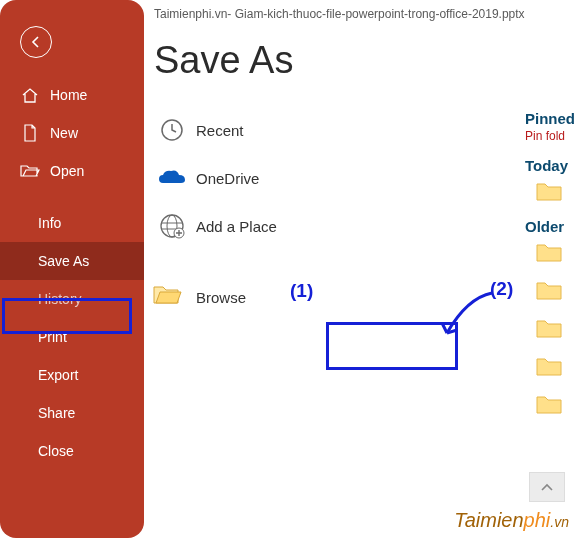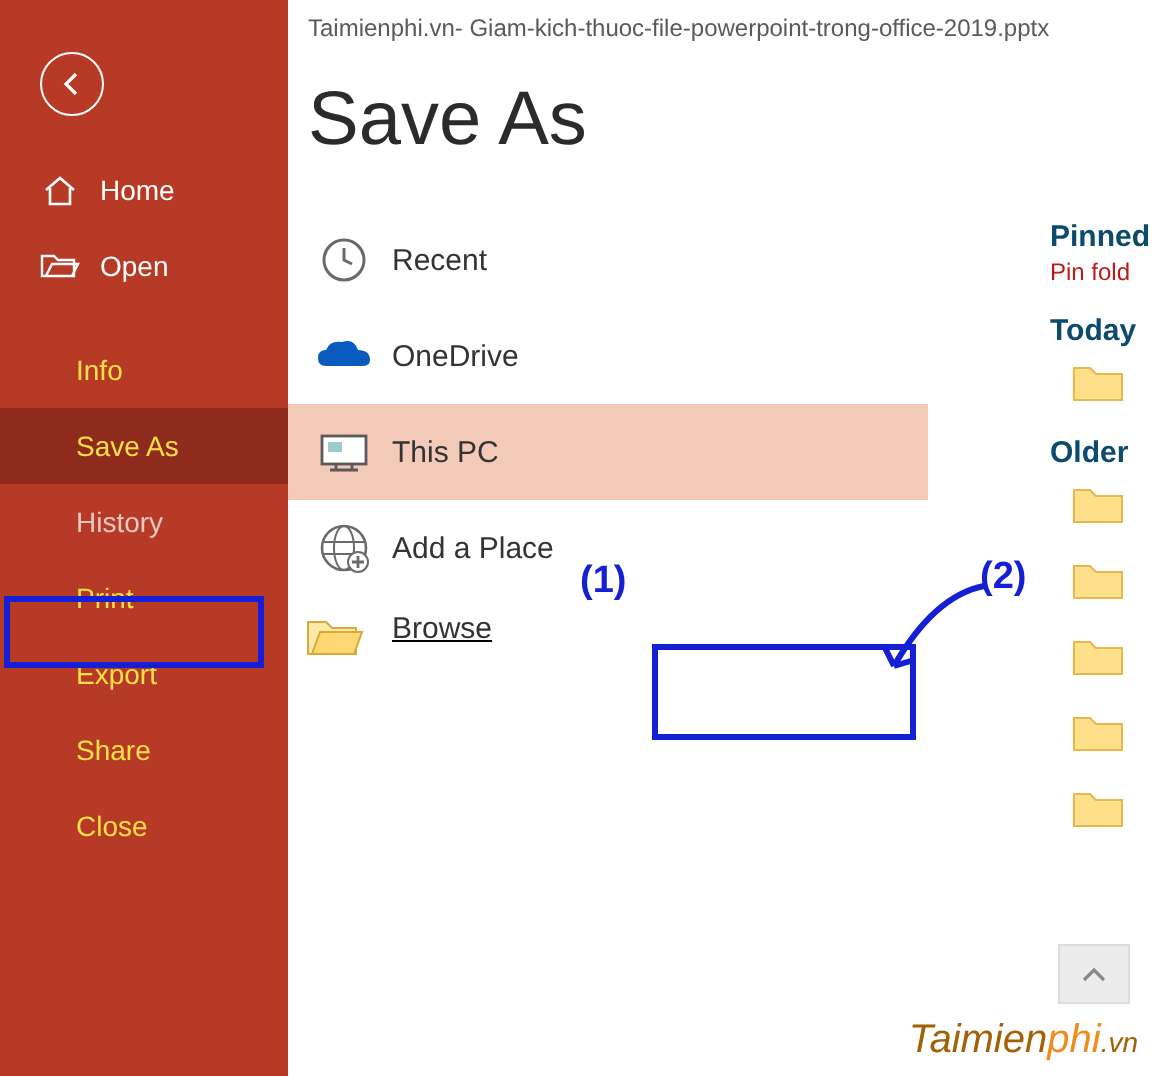--- a/index.html
+++ b/index.html
@@ -1,38 +1,38 @@
 <!DOCTYPE html>
 <html><head>
 <meta charset="utf-8">
 <style>
   * { box-sizing: border-box; margin: 0; padding: 0; font-family: "Segoe UI", Arial, sans-serif; }
   html, body { width: 577px; height: 538px; overflow: hidden; background: #fff; }
   .app { display: flex; width: 100%; height: 100%; position: relative; }
-  .sidebar { width: 144px; background: #b73a26; color: #fff; padding-top: 12px; position: relative; }
+  .sidebar { width: 144px; background: #b73a26; color: #fff; padding-top: 12px; position: relative; border-radius: 16px; }
   .back { width: 32px; height: 32px; border: 1.5px solid #fff; border-radius: 50%; margin: 14px 0 18px 20px; display: flex; align-items: center; justify-content: center; cursor: pointer; }
   .side-item { display: flex; align-items: center; padding: 10px 0 10px 20px; font-size: 14px; cursor: pointer; color: #fff; }
   .side-item .ic { width: 20px; height: 18px; margin-right: 10px; display: inline-flex; align-items: center; justify-content: center; }
-  .side-sub { padding: 11px 0 11px 38px; font-size: 14px; cursor: pointer; color: #fde047; }
+  .side-sub { padding: 11px 0 11px 38px; font-size: 14px; cursor: pointer; color: #ffffff; }
   .side-sub.dim { color: #e7c7c0; }
   .side-sub.active { background: #8f2b1c; }
   .hl-saveas { position: absolute; left: 2px; top: 298px; width: 130px; height: 36px; border: 3px solid #1520d6; pointer-events: none; }
   .main { flex: 1; background: #fff; position: relative; }
   .titlebar { font-size: 12px; color: #5a5a5a; padding: 7px 0 0 10px; }
   .heading { font-size: 38px; font-weight: 300; color: #2b2b2b; padding: 18px 0 24px 10px; }
   .loc-list { width: 320px; }
   .loc-item { display: flex; align-items: center; height: 48px; padding-left: 8px; cursor: pointer; }
   .loc-item.selected { background: #f3c9b8; }
   .loc-item .ic { width: 40px; display: inline-flex; align-items: center; justify-content: center; }
   .loc-label { font-size: 15px; color: #333; margin-left: 4px; }
   .right-col { position: absolute; right: 0; top: 110px; width: 52px; }
   .rc-head { color: #0c4a6e; font-size: 15px; font-weight: 600; margin-bottom: 2px; }
   .rc-sub { color: #b91c1c; font-size: 12px; margin-bottom: 14px; }
   .folder-ic { width: 28px; height: 22px; margin: 6px 0 16px 10px; }
-  .browse-row { display: flex; align-items: flex-start; height: 48px; padding-left: 8px; cursor: pointer; margin-top: 8px; text-decoration: underline; }
+  .browse-row { display: flex; align-items: flex-end; height: 48px; padding-left: 8px; cursor: pointer; margin-top: 8px; }
   .hl-browse { position: absolute; left: 182px; top: 322px; width: 132px; height: 48px; border: 3px solid #1520d6; pointer-events: none; }
   .ann { position: absolute; color: #1520d6; font-weight: bold; font-size: 19px; }
   .ann1 { left: 146px; top: 280px; }
   .ann2 { left: 346px; top: 278px; }
   .arrow { position: absolute; left: 288px; top: 288px; width: 70px; height: 60px; pointer-events: none; }
   .wm { position: absolute; right: 8px; bottom: 6px; font-size: 20px; font-style: italic; color: #0a7bc2; font-family: Georgia, serif; }
   .wm .t1 { color: #a16207; text-align: right; } .wm .t2 { color: #f08c1e; }
   .scroll-btn { position: absolute; right: 12px; bottom: 36px; width: 36px; height: 30px; background: #ececec; border: 1px solid #ddd; display: flex; align-items: center; justify-content: center; }
   svg { display: block; }
 </style>
@@ -48,20 +48,28 @@
         </svg>
     </div>
 
     <div class="side-item">
       <span class="ic">
           <svg width="18" height="16" viewBox="0 0 18 16">
             <path d="M2 8 L9 2 L16 8 M4 7 V15 H14 V7" stroke="#fff" stroke-width="1.3" fill="none"></path>
           </svg>
         </span>
       <span>Home</span>
+    </div>
+    <div class="side-item">
+      <span class="ic">
+          <svg width="16" height="18" viewBox="0 0 16 18">
+            <path d="M3 1 H10 L13 4 V17 H3 Z M10 1 V4 H13" stroke="#fff" stroke-width="1.2" fill="none"></path>
+          </svg>
+        </span>
+      <span>New</span>
     </div>
     <div class="side-item">
       <span class="ic">
           <svg width="20" height="16" viewBox="0 0 20 16">
             <path d="M1 3 H7 L9 5 H17 V13 H1 Z M3 13 L6 7 H19 L16 13" stroke="#fff" stroke-width="1.2" fill="none"></path>
           </svg>
         </span>
       <span>Open</span>
     </div>
 
@@ -96,30 +104,20 @@
 
       <div class="loc-item">
         <span class="ic">
           <svg width="30" height="20" viewBox="0 0 30 20">
               <path d="M6 15 Q2 15 2 11 Q2 7 6 7 Q8 2 14 3 Q20 1 22 7 Q28 7 28 12 Q28 15 24 15 Z" fill="#0a5bbf"></path>
             </svg>
         </span>
         <span class="loc-label">OneDrive</span>
       </div>
 
-      <div class="loc-item selected">
-        <span class="ic">
-          <svg width="28" height="22" viewBox="0 0 28 22">
-              <rect x="3" y="3" width="22" height="14" stroke="#5a5a5a" stroke-width="1.4" fill="#fff"></rect>
-              <rect x="6" y="6" width="7" height="5" fill="#9cc"></rect>
-              <path d="M10 17 V20 M18 17 V20 M7 20 H21" stroke="#5a5a5a" stroke-width="1.4"></path>
-            </svg>
-        </span>
-        <span class="loc-label">This PC</span>
-      </div>
 
       <div class="loc-item">
         <span class="ic">
           <svg width="26" height="26" viewBox="0 0 26 26">
               <circle cx="13" cy="13" r="11" stroke="#6a6a6a" stroke-width="1.3" fill="none"></circle>
               <ellipse cx="13" cy="13" rx="5" ry="11" stroke="#6a6a6a" stroke-width="1" fill="none"></ellipse>
               <path d="M2 10 H24 M2 16 H24" stroke="#6a6a6a" stroke-width="1"></path>
               <circle cx="20" cy="20" r="5" fill="#fff" stroke="#6a6a6a"></circle>
               <path d="M20 17 V23 M17 20 H23" stroke="#6a6a6a" stroke-width="1.4"></path>
             </svg>

